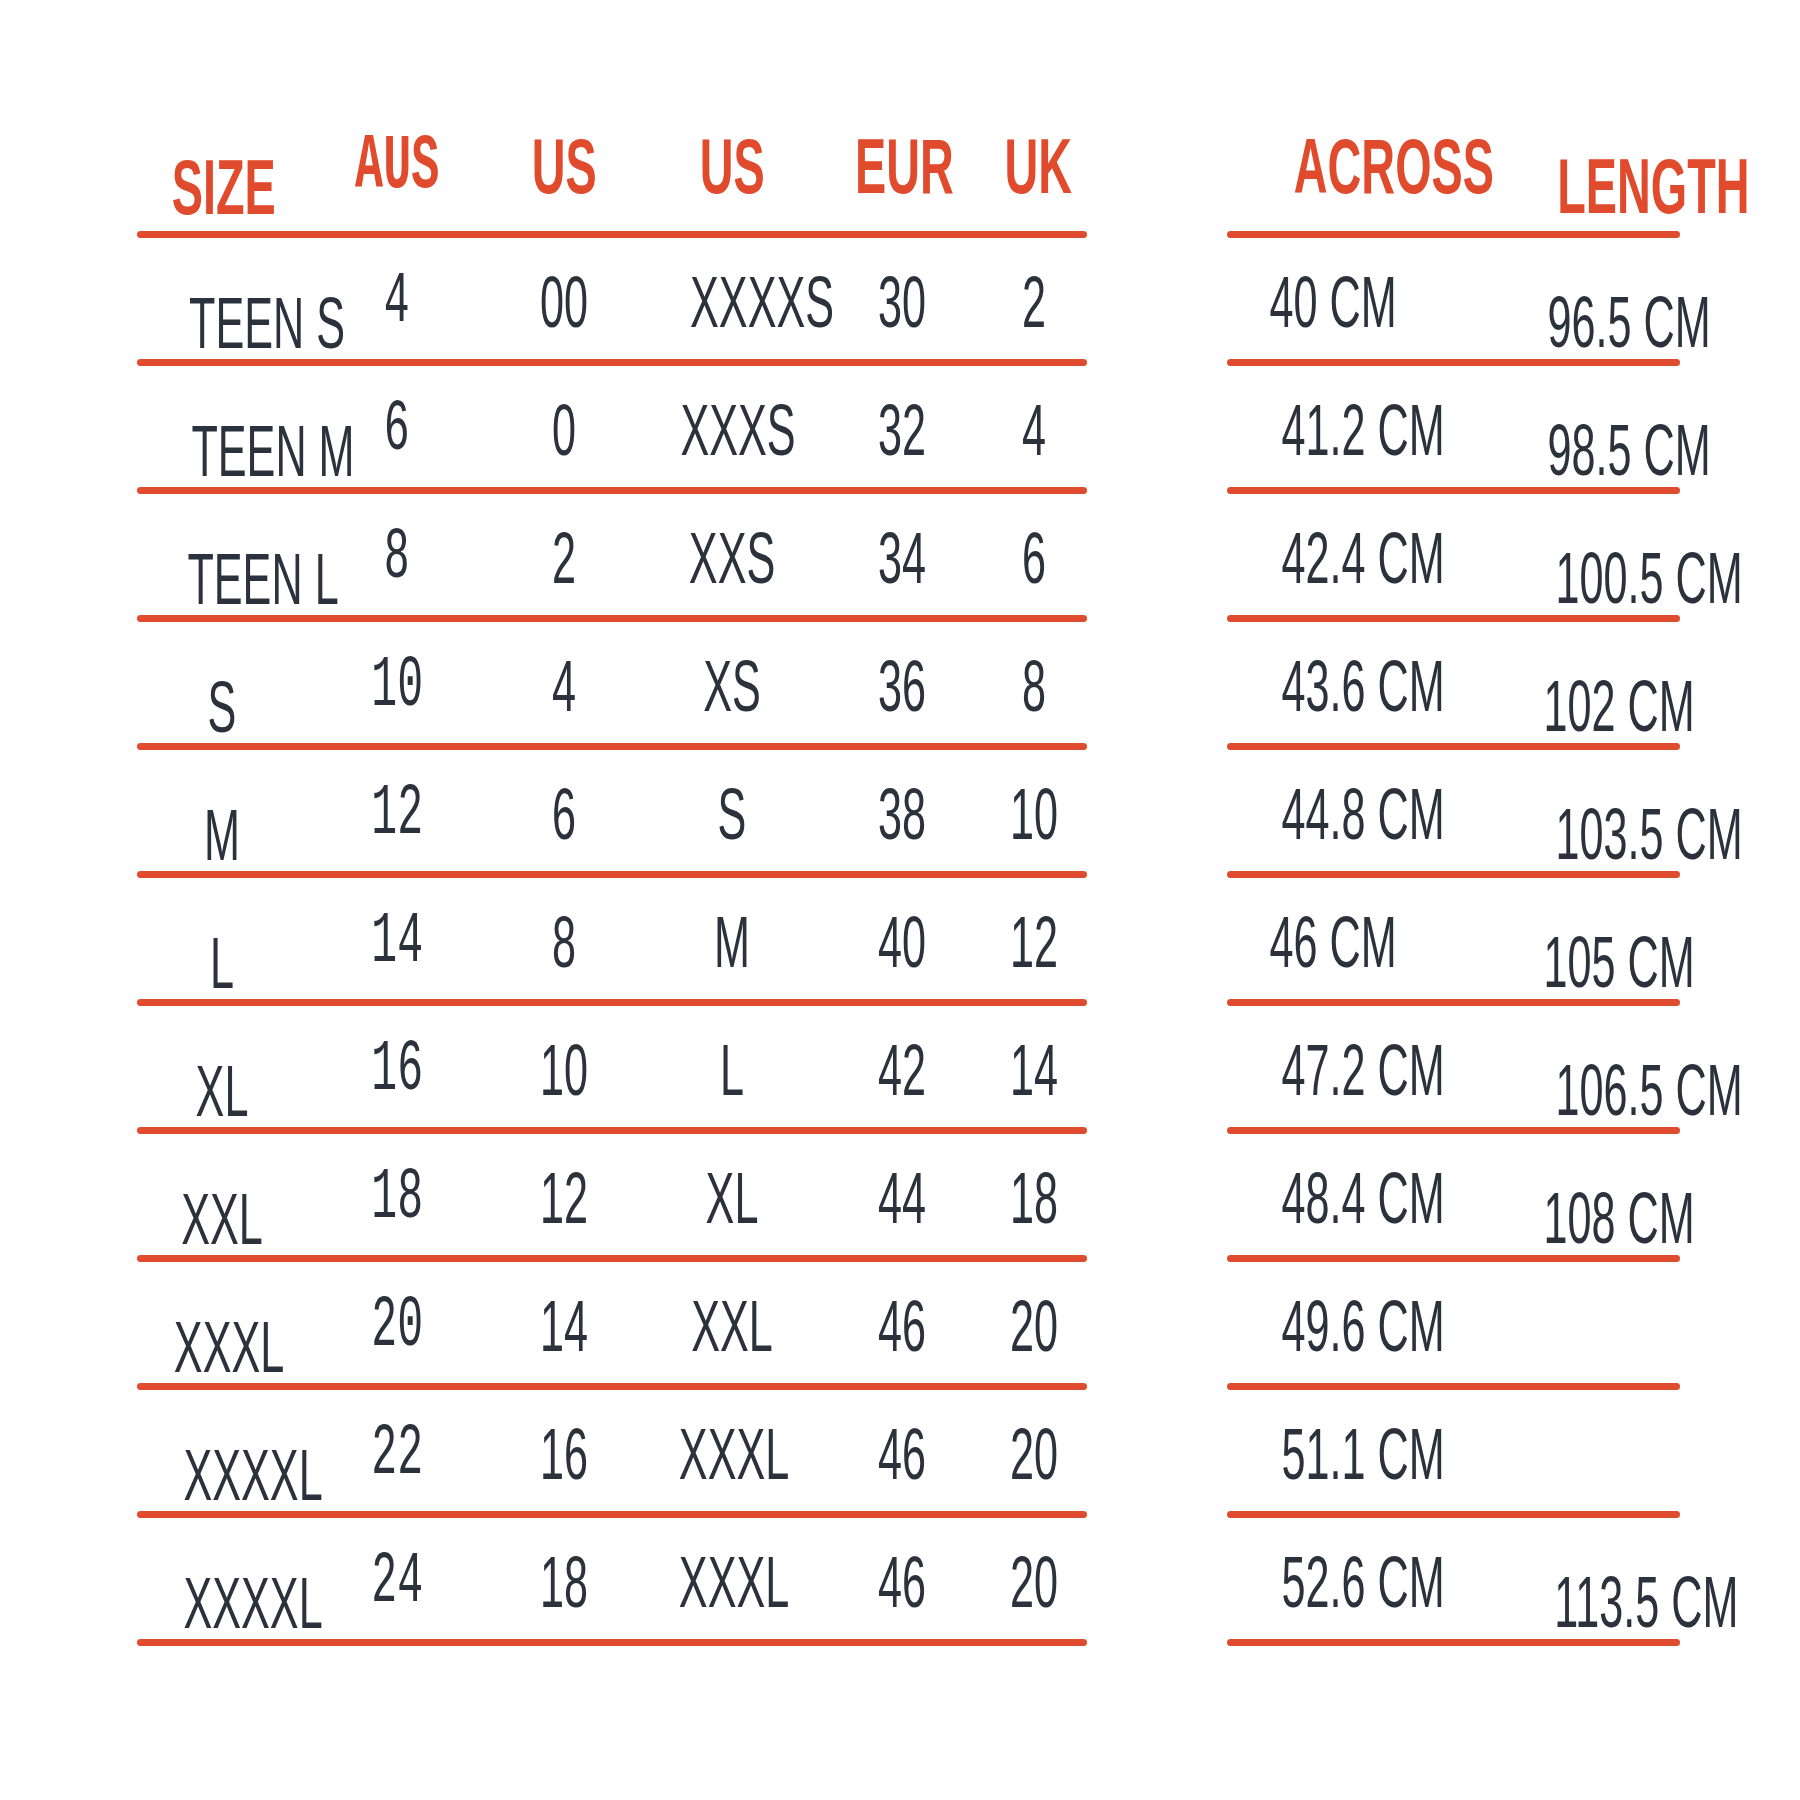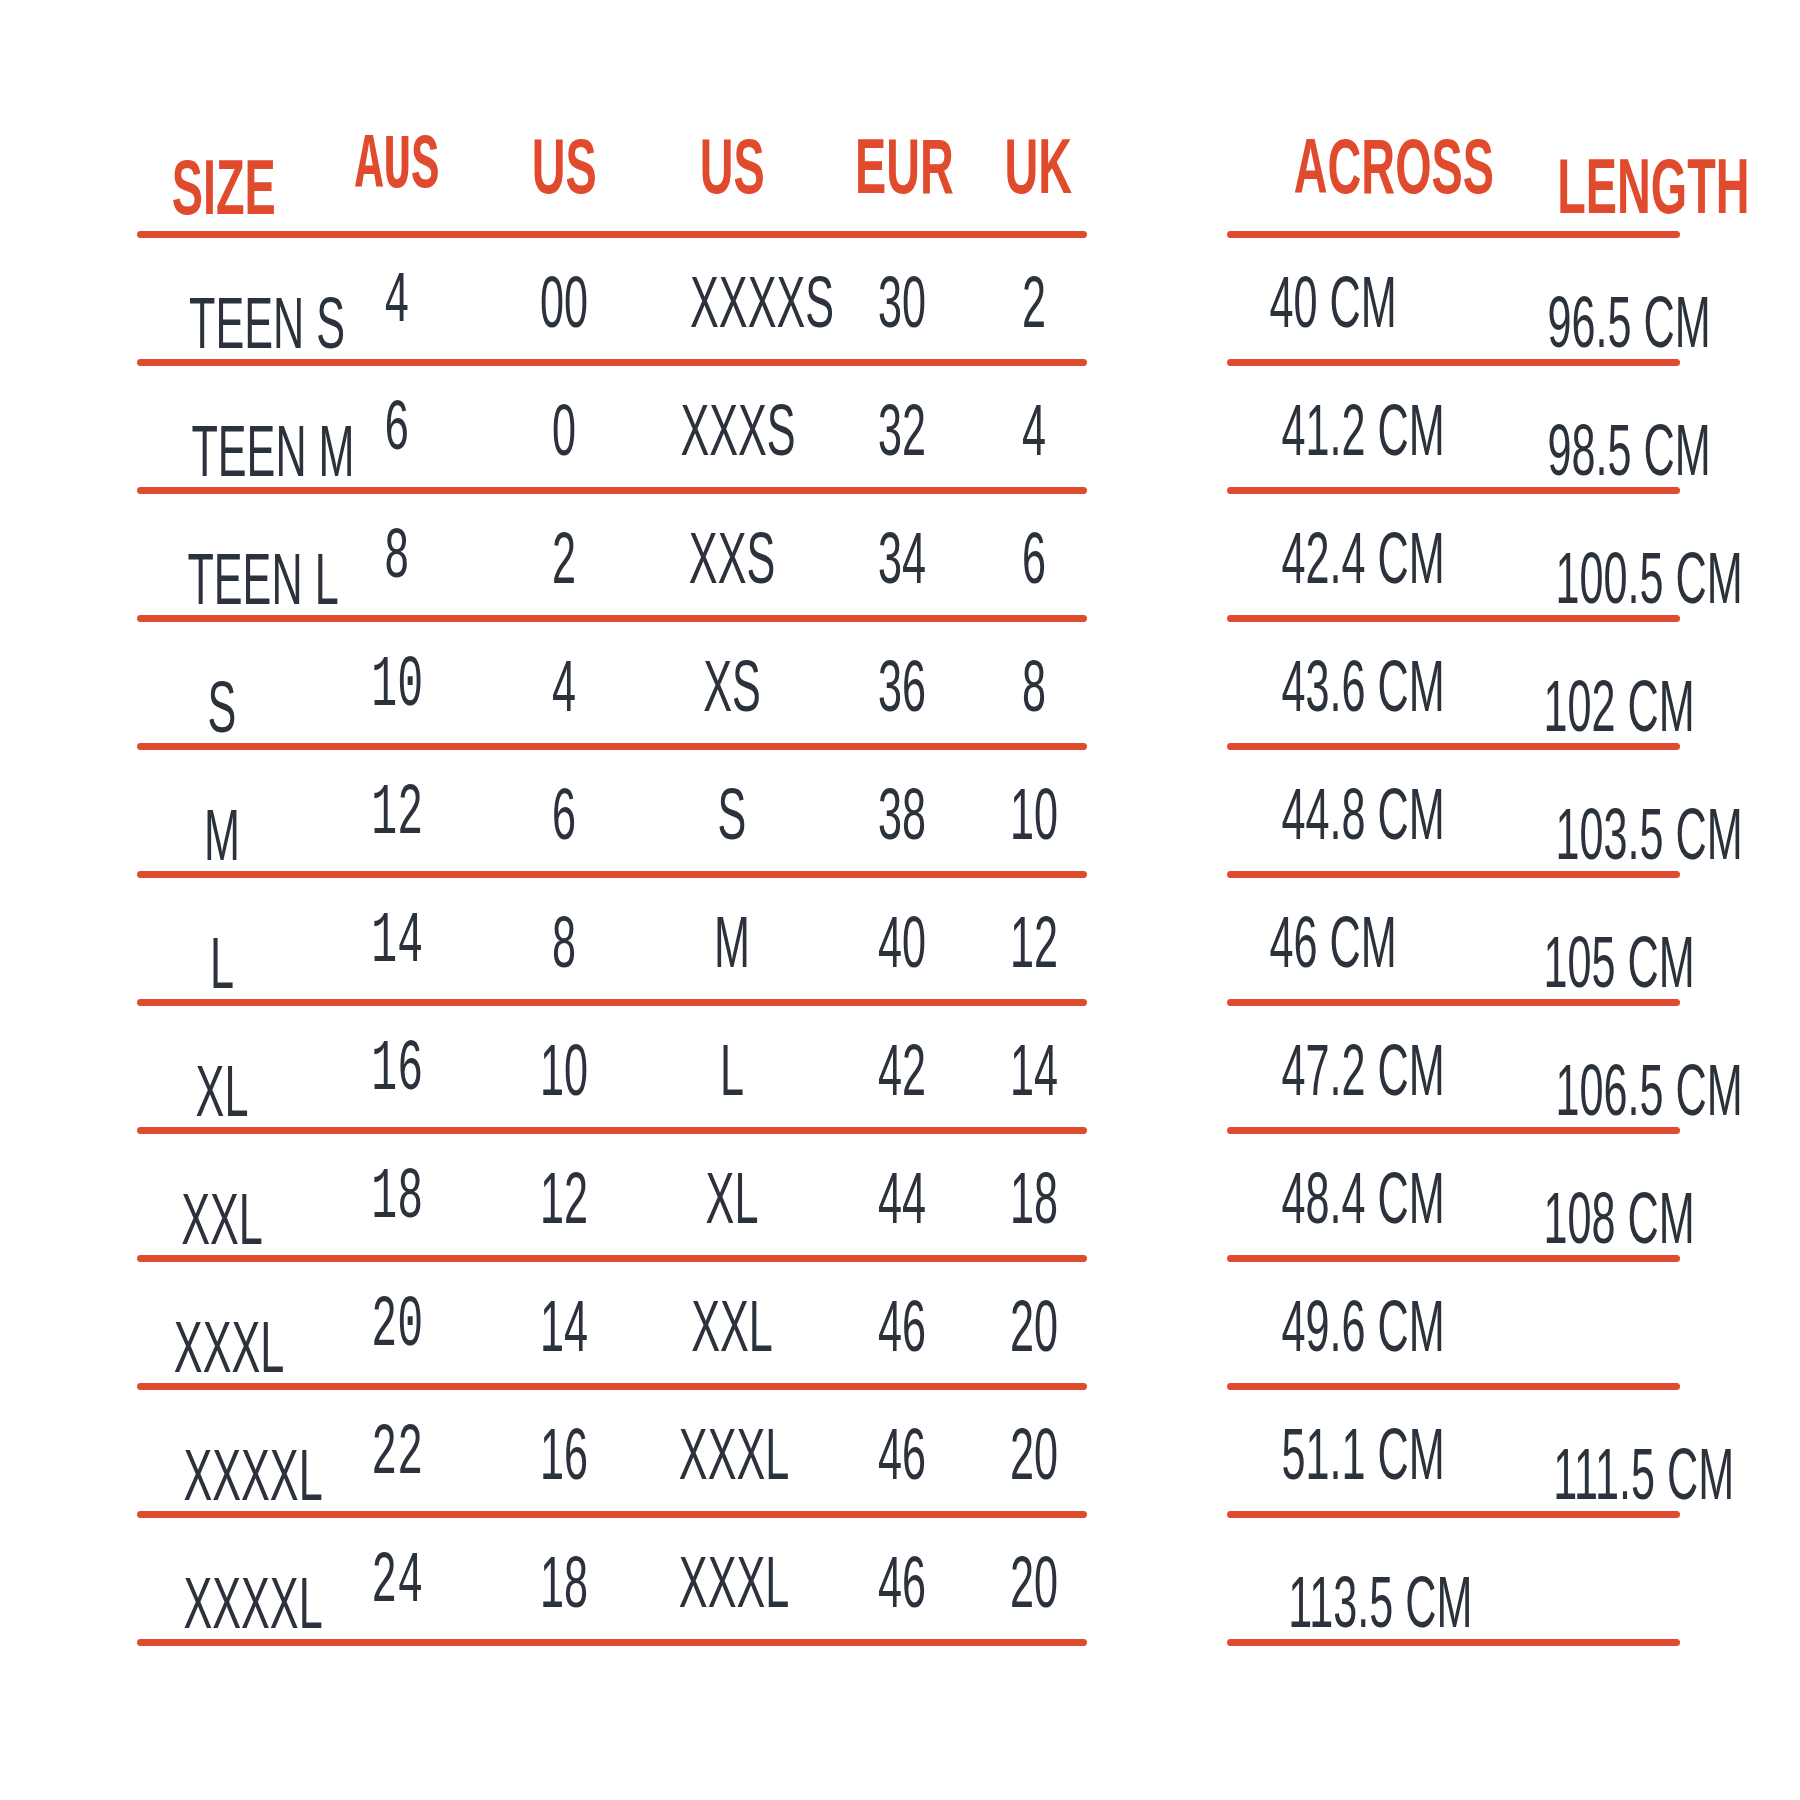--- a/index.html
+++ b/index.html
@@ -217,20 +217,20 @@
     </div>
     <div class="row">
       <div class="cell c-across"><span class="t">48.4 CM</span></div>
       <div class="cell c-length"><span class="t">108 CM</span></div>
     </div>
     <div class="row">
       <div class="cell c-across"><span class="t">49.6 CM</span></div>
     </div>
     <div class="row">
       <div class="cell c-across"><span class="t">51.1 CM</span></div>
-      <div class="cell c-length"><span class="t">111.5 CM</span></div>
-    </div>
-    <div class="row">
+    </div>
+    <div class="row">
+      <div class="cell c-across"><span class="t">52.6 CM</span></div>
       <div class="cell c-length"><span class="t">113.5 CM</span></div>
     </div>
   </div>
 
 </div>
 
 </body></html>

